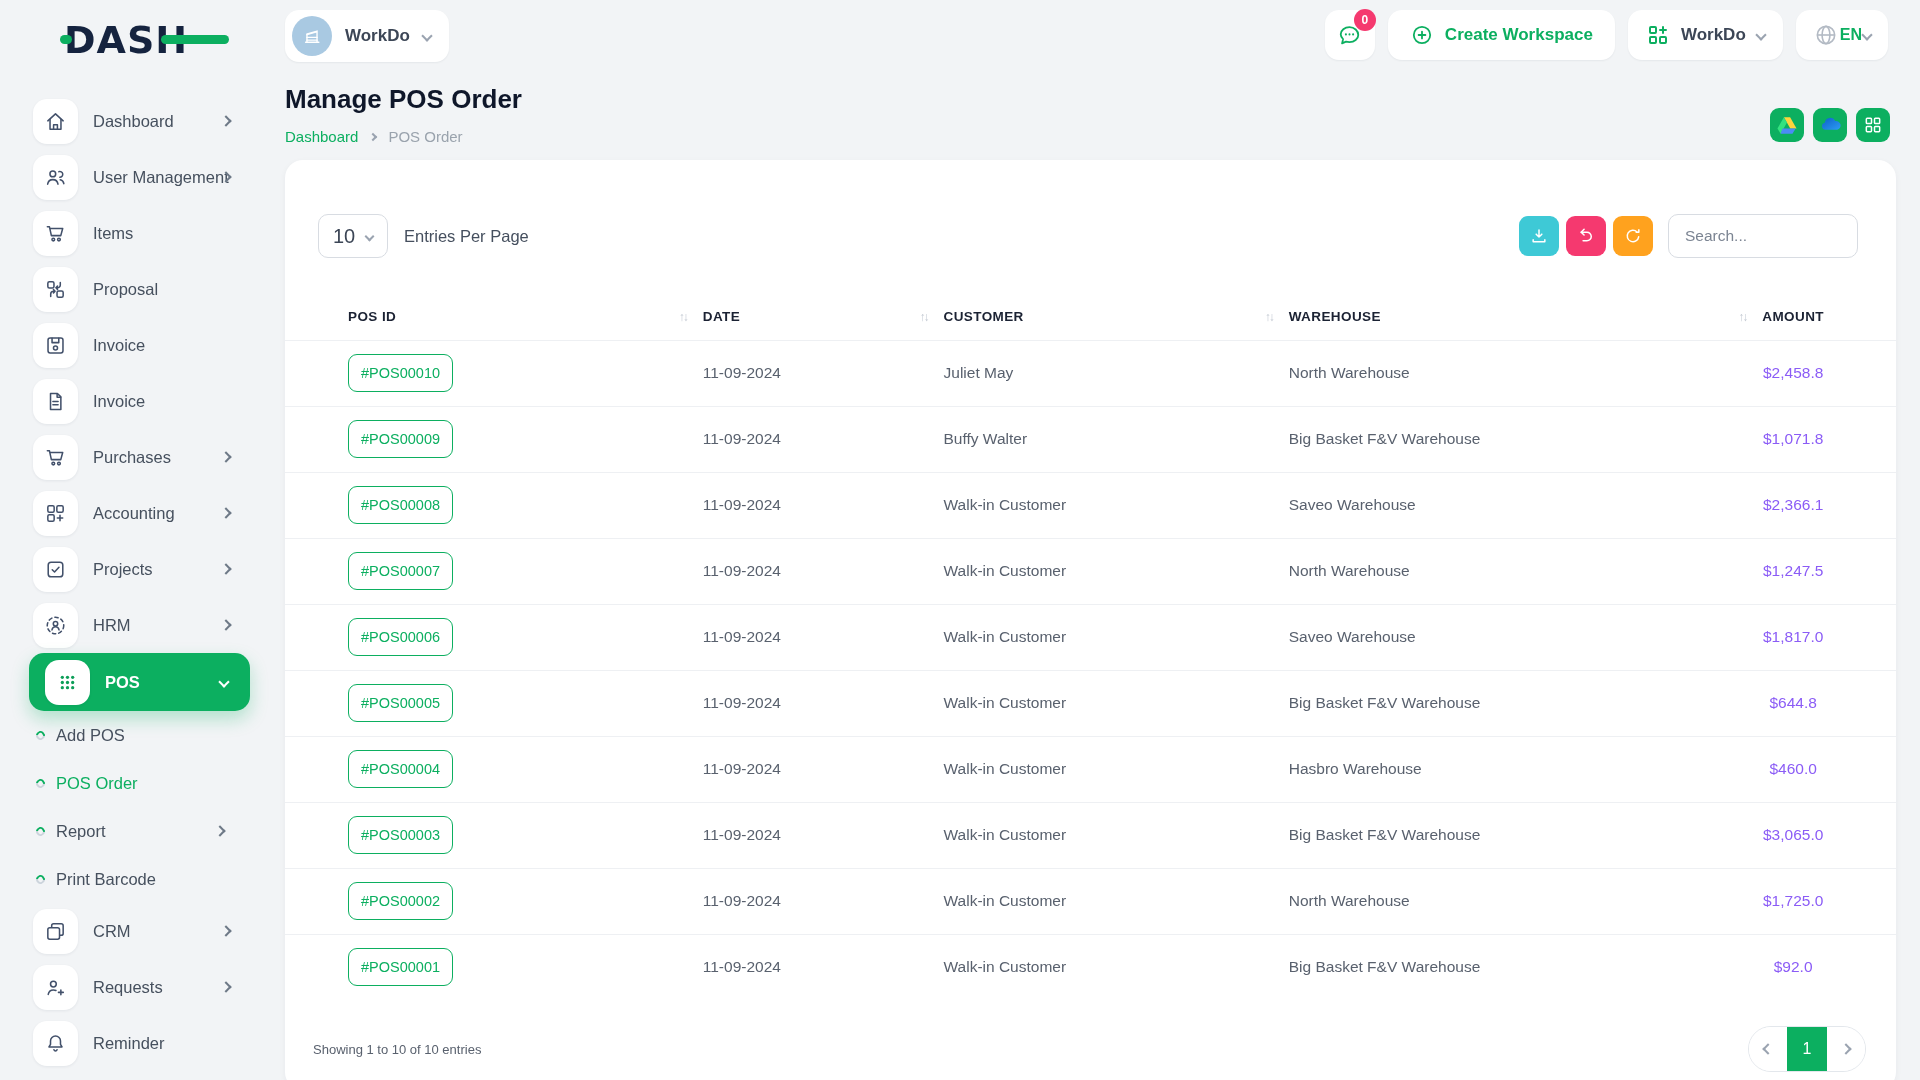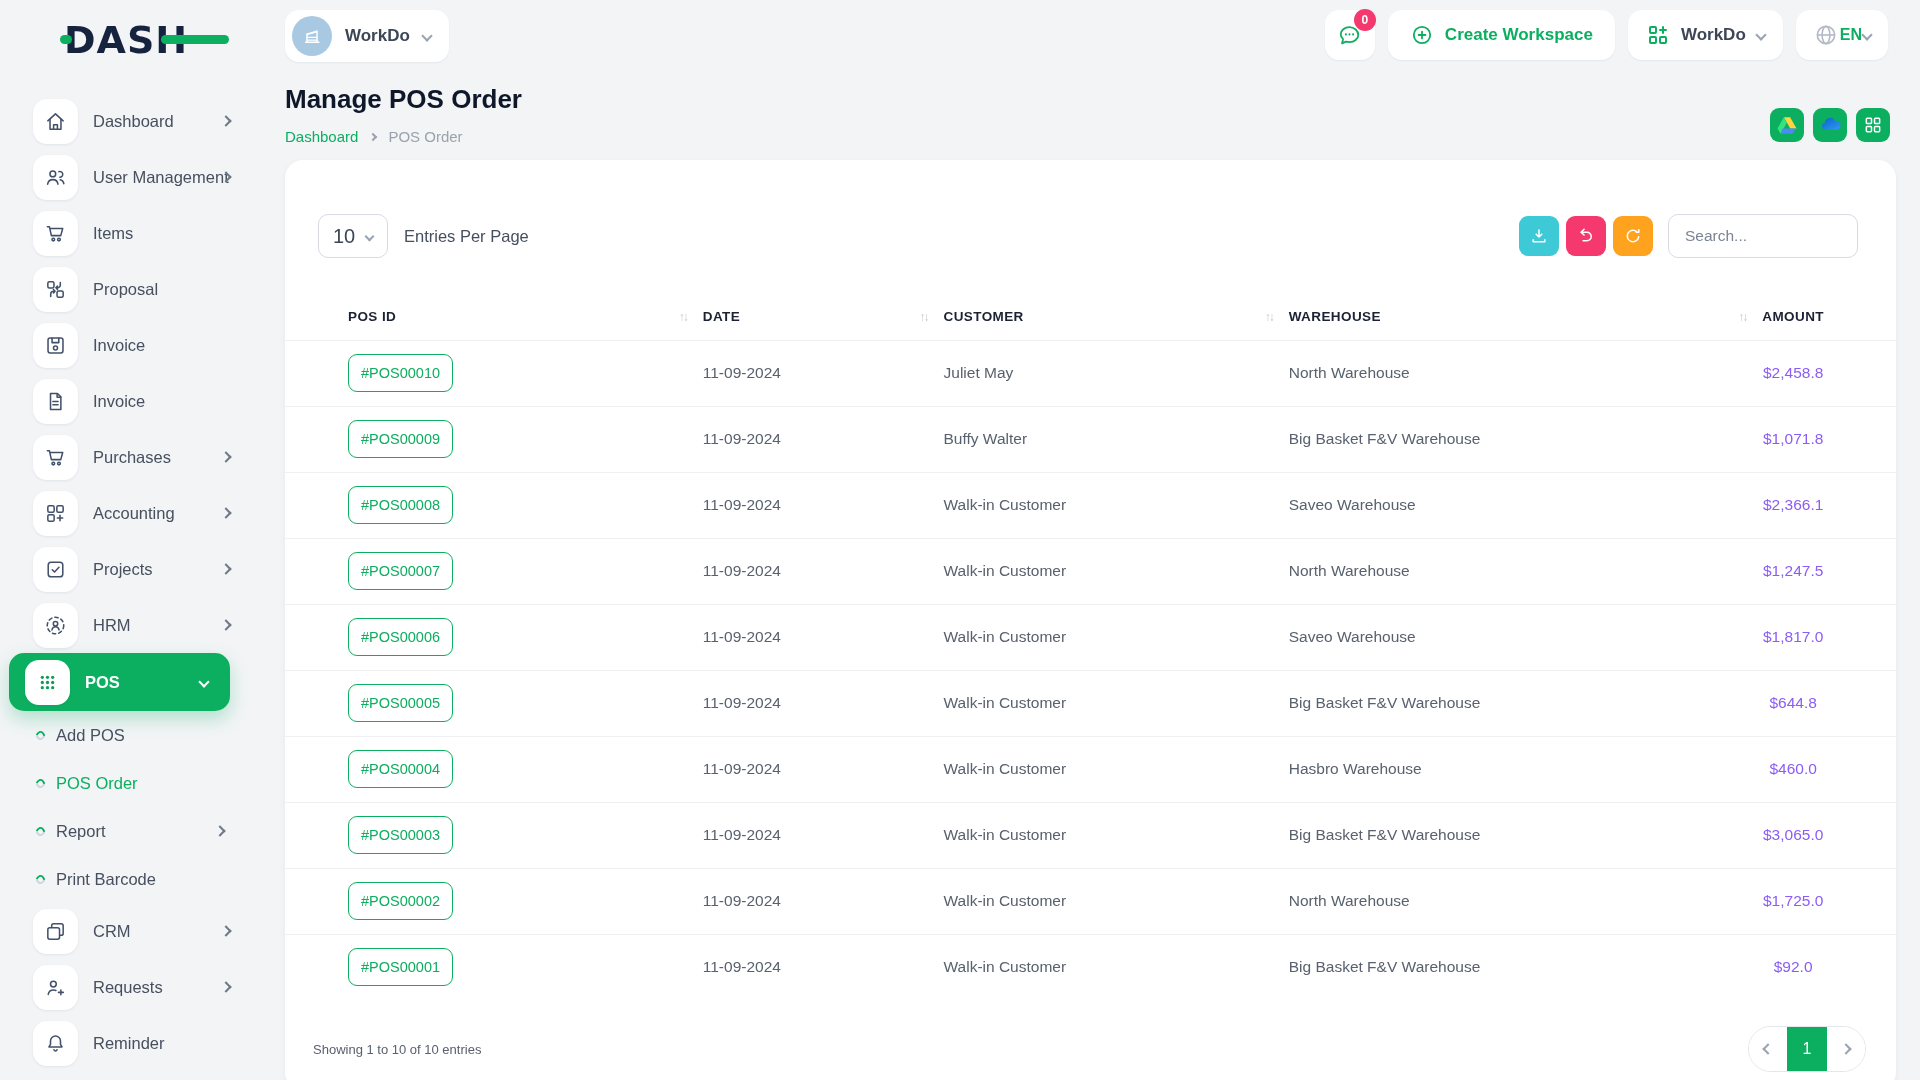--- a/index.html
+++ b/index.html
@@ -28,21 +28,21 @@
   .badge{position:absolute;top:-1px;right:-1px;min-width:22px;height:22px;border-radius:11px;background:#f5396f;color:#fff;font-size:12px;font-weight:700;display:grid;place-items:center;padding:0 6px}
   .create-pill{padding:0 22px;gap:11px;font-size:17px;font-weight:600;color:#0caf60}
   .menu-pill{padding:0 18px;gap:11px;font-size:17px;font-weight:600;color:#3c4656}
   .lang-pill{padding:0 17px;gap:1px;font-size:16px;font-weight:700;color:#0caf60}
   
   .sidebar{position:absolute;left:0;top:93px;width:260px}
   .s-item{height:56px;display:flex;align-items:center;padding-left:33px;position:relative;cursor:pointer}
   .s-icon{width:45px;height:45px;background:#fff;border-radius:14px;box-shadow:0 1px 3px rgba(20,30,50,.07);display:grid;place-items:center;flex:none}
   .s-label{margin-left:15px;font-size:16.5px;color:#46505e}
   .s-chev{position:absolute;right:30px}
-  .s-item.active{height:58px;margin-left:9px;width:221px;background:#0caf60;border-radius:15px;padding-left:16px;box-shadow:0 8px 18px rgba(12,175,96,.28)}
+  .s-item.active{height:58px;margin-left:29px;width:221px;background:#0caf60;border-radius:15px;padding-left:16px;box-shadow:0 8px 18px rgba(12,175,96,.28)}
   .s-item.active .s-label{color:#fff;font-weight:700}
   .s-item.active .s-chev{right:22px}
   .sub-item{height:48px;display:flex;align-items:center;padding-left:36px;position:relative;cursor:pointer}
   .bullet{width:9px;height:9px;border-radius:50%;border:2px solid #ccd4dc;border-top-color:#0caf60;border-right-color:#0caf60;transform:rotate(-40deg);flex:none}
   .sub-label{margin-left:11px;font-size:16.5px;color:#46505e}
   .sub-item.active .sub-label{color:#0caf60}
   .sub-chev{position:absolute;right:36px}
   
   .page-title{position:absolute;left:285px;top:84px;font-size:26px;font-weight:700;color:#0f172a}
   .crumbs{position:absolute;left:285px;top:128px;display:flex;align-items:center;gap:12px;font-size:15px}

